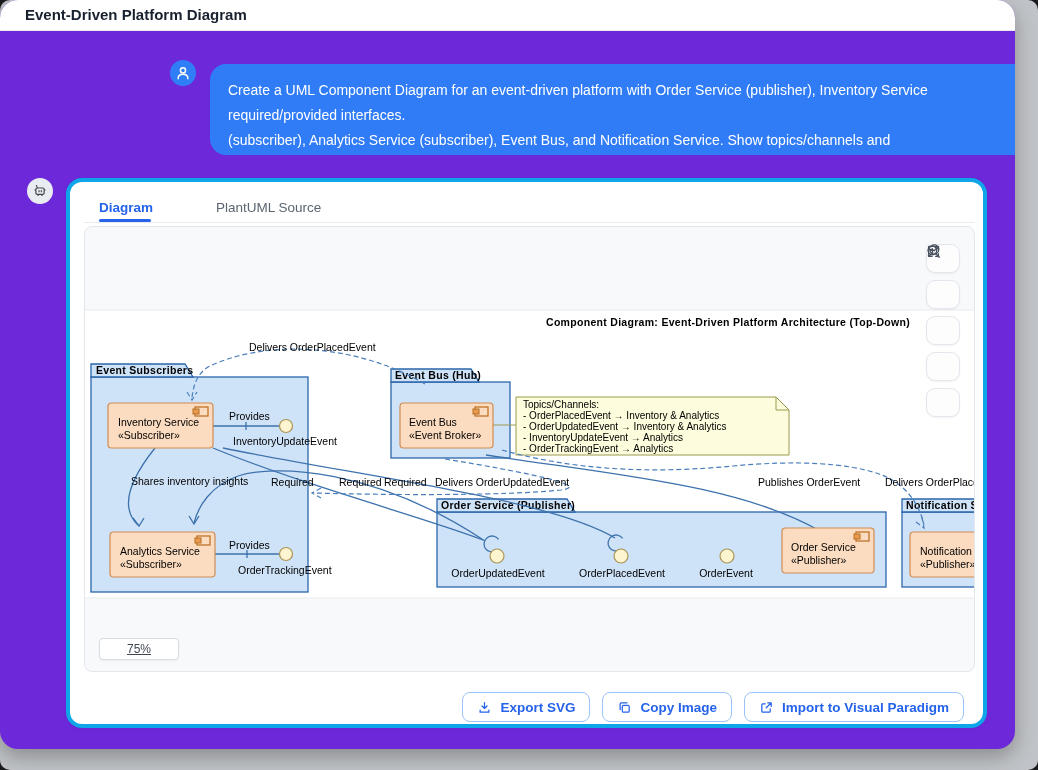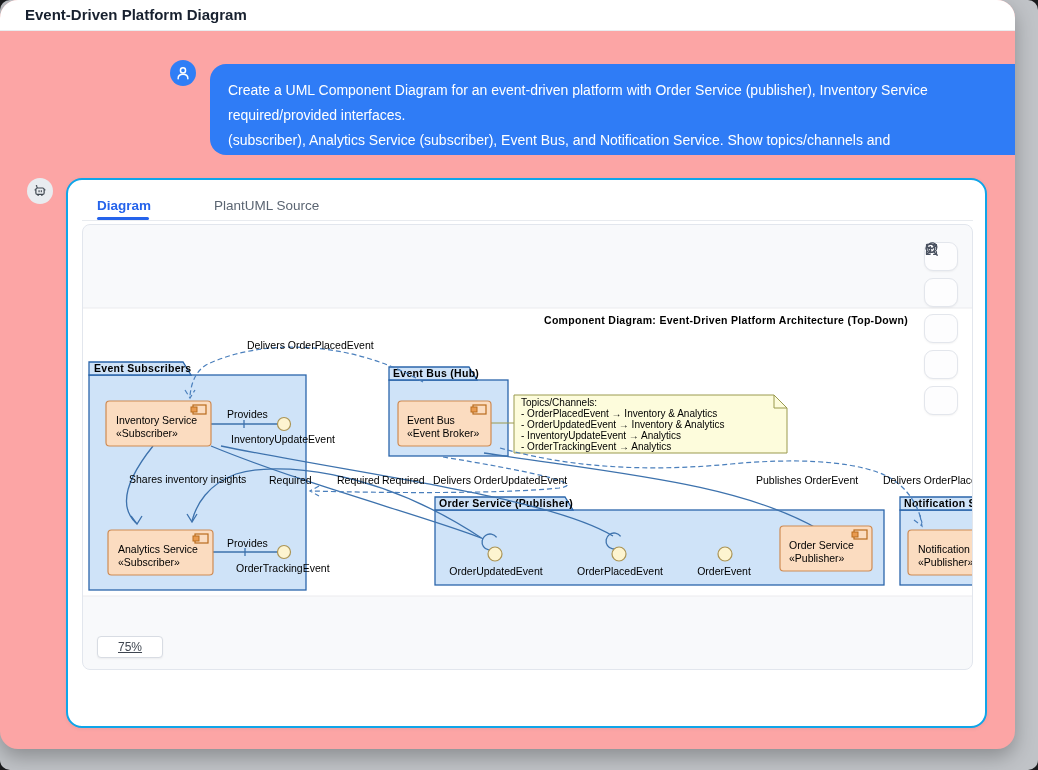--- a/index.html
+++ b/index.html
@@ -1,38 +1,38 @@
 <!DOCTYPE html>
 <html><head>
 <meta charset="utf-8">
 <style>
   html,body{margin:0;padding:0;background:#1a1b1d;}
   *{box-sizing:border-box;}
   .stage{position:relative;width:1038px;height:770px;overflow:hidden;font-family:"Liberation Sans",sans-serif;}
   .desktop{position:absolute;inset:0;border-radius:10px;background:#c0c3c7;}
-  .window{position:absolute;left:0;top:0;width:1015px;height:749px;background:#fca5a5;border-radius:18px;box-shadow:0 8px 20px rgba(0,0,0,.28);overflow:hidden;}
+  .window{position:absolute;left:0;top:0;width:1015px;height:749px;background:#6d28d9;border-radius:18px;box-shadow:0 8px 20px rgba(0,0,0,.28);overflow:hidden;}
   .hdr{position:absolute;left:0;top:0;width:100%;height:31px;background:#ffffff;border-bottom:1px solid #e9ecef;}
   .hdr-title{position:absolute;left:25px;top:0;line-height:30px;font-size:15px;font-weight:bold;color:#18212f;}
   .avatar{position:absolute;width:26px;height:26px;border-radius:50%;}
   .avatar.user{left:170px;top:60px;background:#2f7ef6;}
   .avatar.bot{left:27px;top:178px;background:#e9ecf0;}
   .avatar svg{position:absolute;left:4px;top:4px;}
   .bubble{position:absolute;left:210px;top:64px;width:938px;height:91px;background:#2f7cf6;border-radius:16px;padding:14px 18px;color:#fff;font-size:14px;}
   .bubble .ln{line-height:25px;white-space:nowrap;}
-  .card{position:absolute;left:66px;top:178px;width:921px;height:550px;background:#ffffff;border:2px solid #0ea5e9;border-radius:16px;box-shadow:0 1px 4px rgba(30,40,60,.06);}
+  .card{position:absolute;left:66px;top:178px;width:921px;height:550px;background:#ffffff;border:4px solid #0ea5e9;border-radius:16px;box-shadow:0 1px 4px rgba(30,40,60,.06);}
   .tab{position:absolute;top:18px;font-size:13.5px;cursor:pointer;}
   .tab.active{left:29px;color:#2563eb;font-weight:bold;}
   .tab.idle{left:106px;color:#5b6572;margin-left:40px;}
   .tab-underline{position:absolute;left:29px;top:37px;width:52px;height:3px;background:#2563eb;border-radius:2px;}
   .tab-divider{position:absolute;left:14px;top:40px;width:891px;height:1px;background:#e8ebef;}
   .canvas{position:absolute;left:14px;top:44px;width:891px;height:446px;background:#f8f9fb;border:1px solid #e2e6ed;border-radius:8px;overflow:hidden;text-align:right;}
   .canvas svg{position:absolute;left:-1px;top:-1px;}
   .tool-col{position:absolute;left:841px;top:17px;display:flex;flex-direction:column;gap:7px;}
   .tool-btn{width:34px;height:29px;background:#fdfdfe;border:1px solid #e3e6ec;border-radius:9px;display:flex;align-items:center;justify-content:center;box-shadow:0 1px 2px rgba(0,0,0,.05);cursor:pointer;}
-  .zoom-badge{position:absolute;left:29px;top:456px;background:#fff;border:1px solid #d8dce3;border-radius:4px;padding:3px 20px;font-size:12px;color:#3f4651;box-shadow:0 1px 2px rgba(0,0,0,.05);text-decoration:underline;}
+  .zoom-badge{position:absolute;left:29px;top:456px;background:#fff;border:1px solid #d8dce3;border-radius:4px;padding:3px 27px;font-size:12px;color:#3f4651;box-shadow:0 1px 2px rgba(0,0,0,.05);text-decoration:underline;}
   .footer{position:absolute;right:19px;top:510px;display:flex;gap:12px;}
   .fbtn{height:30px;display:flex;align-items:center;gap:8px;padding:0 14px;background:#fff;border:1px solid #9cc3fb;border-radius:8px;color:#2563eb;font-size:13.5px;font-weight:bold;cursor:pointer;}
   
   text{font-family:"Liberation Sans",sans-serif;fill:#000;}
   .t{font-size:10.5px;}
   .tb{font-size:10.5px;font-weight:bold;letter-spacing:.3px;}
   .tn{font-size:10px;}
   .e{stroke:#3d72ad;stroke-width:1.3;fill:none;}
   .d{stroke:#4a7fbc;stroke-width:1.2;fill:none;stroke-dasharray:5,3;}
   .pkg{fill:#cfe3f8;stroke:#2b66ab;stroke-width:1.3;}
@@ -234,16 +234,38 @@
           <div class="tool-btn">
             <svg width="17" height="17" viewBox="0 0 24 24">
               <path d="M5,9 V5 h4 M15,5 h4 v4 M19,15 v4 h-4 M9,19 H5 v-4" fill="none" stroke="#4a5260" stroke-width="1.7" stroke-linecap="round" stroke-linejoin="round"></path>
             </svg>
           </div>
         </div>
       </div>
 
       <div class="zoom-badge">75%</div>
 
+      <div class="footer">
+        <div class="fbtn">
+          <svg width="15" height="15" viewBox="0 0 24 24">
+            <path d="M12,4 v9 M8,9.5 l4,4 4,-4 M5,16 v3.5 h14 V16" fill="none" stroke="#2563eb" stroke-width="2" stroke-linecap="round" stroke-linejoin="round"></path>
+          </svg>
+          <span>Export SVG</span>
+        </div>
+        <div class="fbtn">
+          <svg width="15" height="15" viewBox="0 0 24 24">
+            <rect x="8.5" y="8.5" width="11" height="11" rx="2" fill="none" stroke="#2563eb" stroke-width="2"></rect>
+            <path d="M5,15.5 V6.5 a2,2 0 0 1 2,-2 h9" fill="none" stroke="#2563eb" stroke-width="2" stroke-linecap="round"></path>
+          </svg>
+          <span>Copy Image</span>
+        </div>
+        <div class="fbtn">
+          <svg width="15" height="15" viewBox="0 0 24 24">
+            <path d="M10,6 H6 a1.5,1.5 0 0 0 -1.5,1.5 V18 a1.5,1.5 0 0 0 1.5,1.5 H16.5 a1.5,1.5 0 0 0 1.5,-1.5 V14" fill="none" stroke="#2563eb" stroke-width="2" stroke-linecap="round"></path>
+            <path d="M14,4.5 h5.5 v5.5 M19.2,4.8 L11.5,12.5" fill="none" stroke="#2563eb" stroke-width="2" stroke-linecap="round" stroke-linejoin="round"></path>
+          </svg>
+          <span>Import to Visual Paradigm</span>
+        </div>
+      </div>
     </div>
 
   </div>
 </div>
 
 </body></html>

